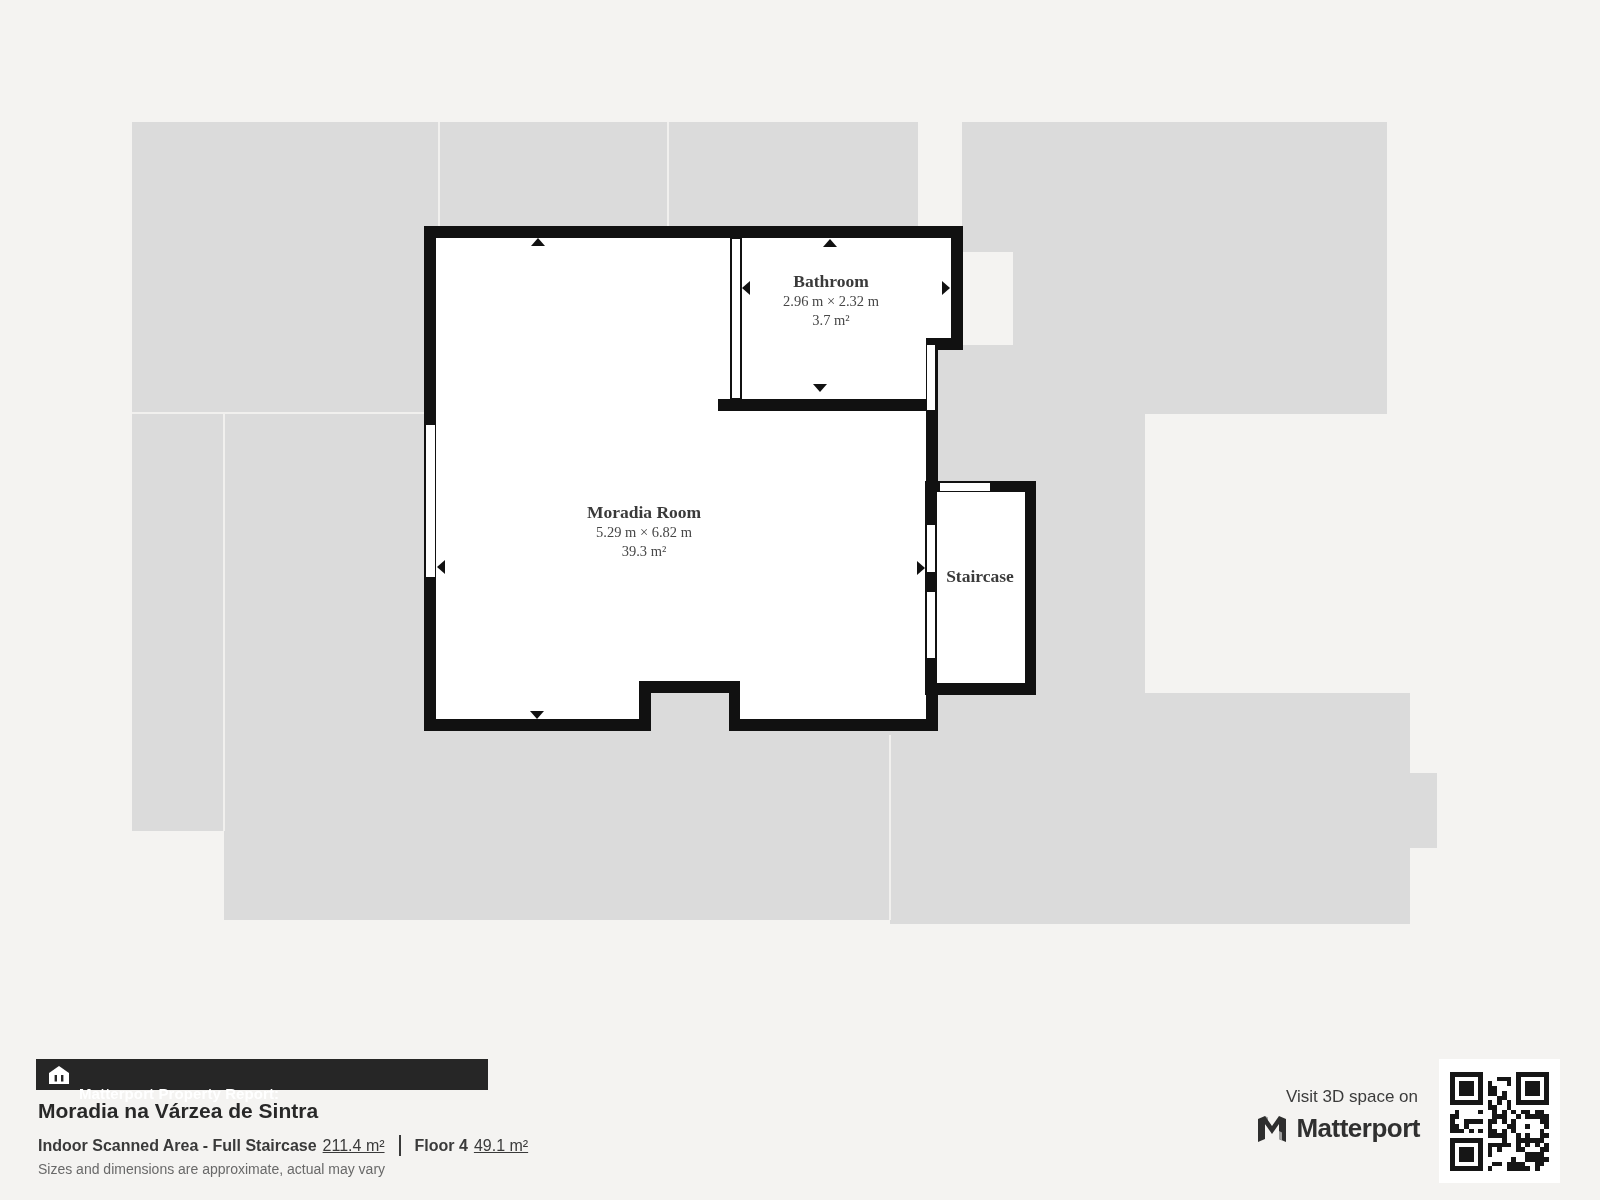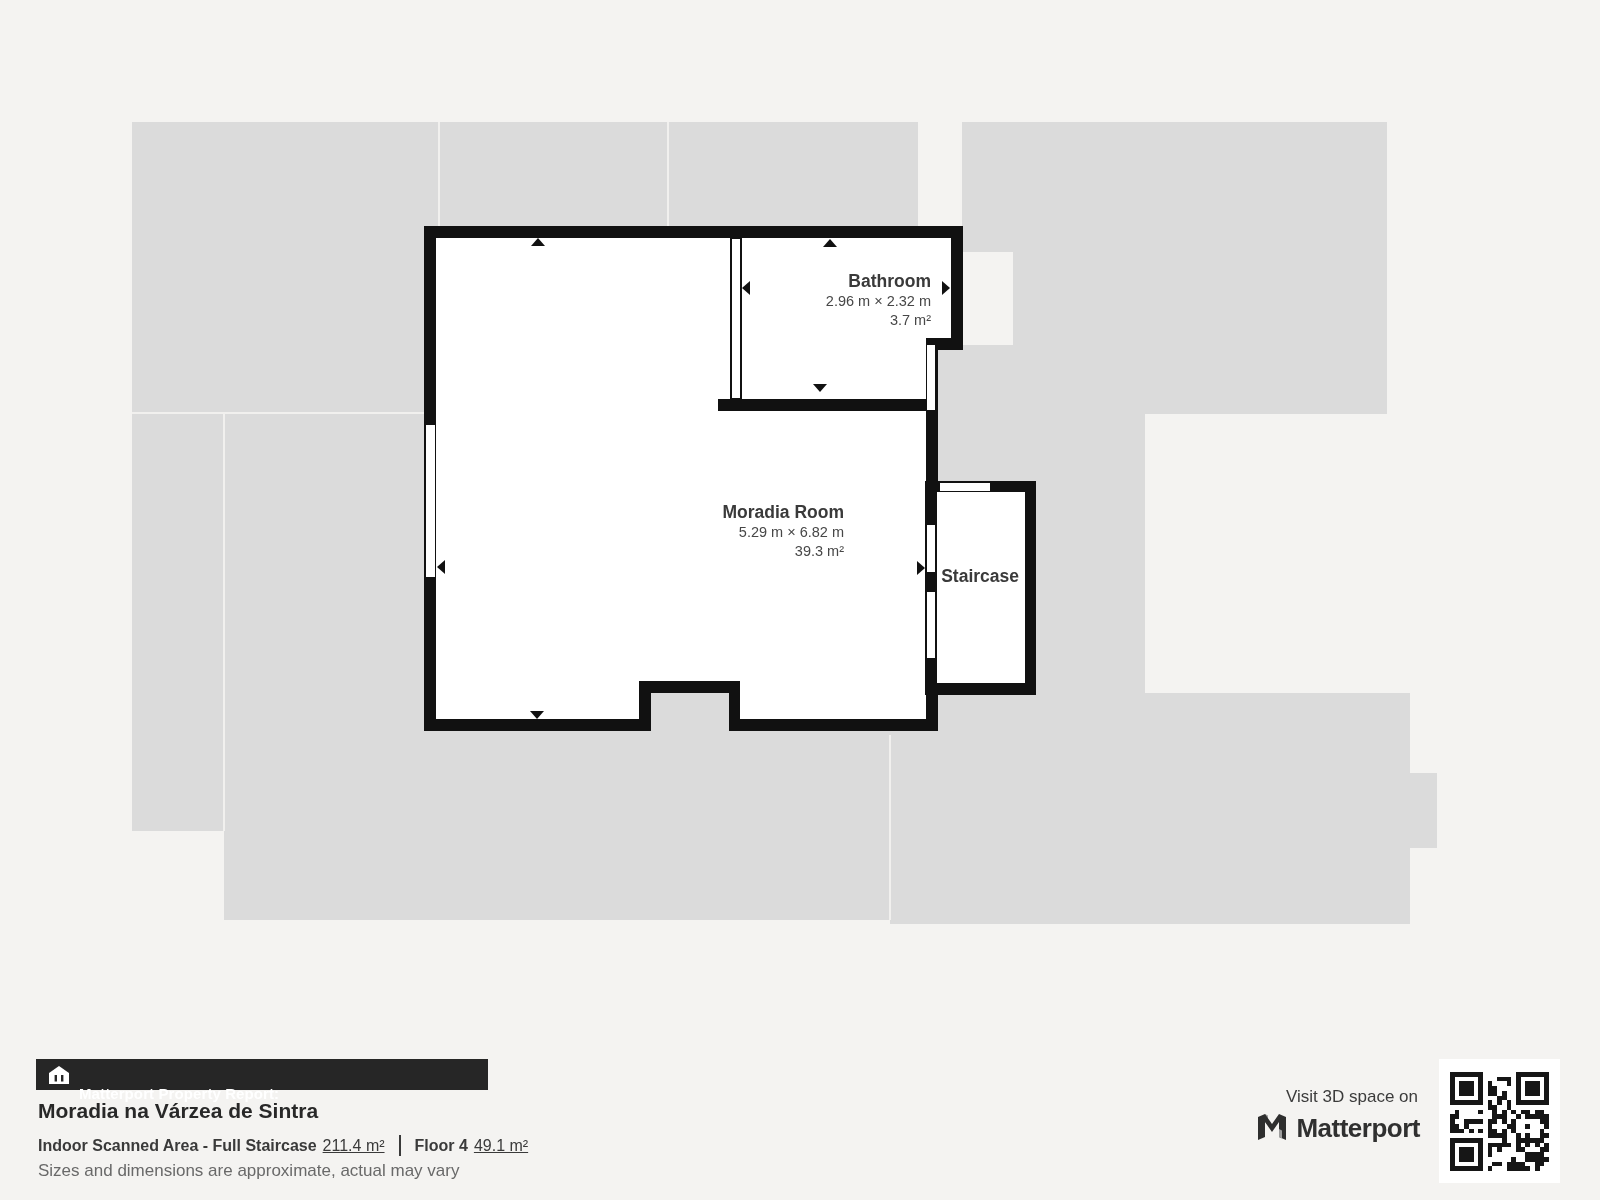--- a/index.html
+++ b/index.html
@@ -10,36 +10,36 @@
   .bgpatch{position:absolute;background:#f4f3f1;}
   .seam{position:absolute;background:#f1f0ee;}
   .wall{position:absolute;background:#111;}
   .room{position:absolute;background:#fff;}
   .win{position:absolute;background:#fff;}
   .arr{position:absolute;width:0;height:0;}
   .arr-up{border-left:7px solid transparent;border-right:7px solid transparent;border-bottom:8px solid #111;}
   .arr-down{border-left:7px solid transparent;border-right:7px solid transparent;border-top:8px solid #111;}
   .arr-left{border-top:7px solid transparent;border-bottom:7px solid transparent;border-right:8px solid #111;}
   .arr-right{border-top:7px solsolid transparent;border-top:7px solid transparent;border-bottom:7px solid transparent;border-left:8px solid #111;}
-  .rlabel{position:absolute;text-align:right;}
+  .rlabel{position:absolute;text-align:center;font-family:Liberation Serif, serif;}
   .rname{font-size:17.5px;font-weight:bold;color:#3a3a3a;line-height:22px;}
   .rdims{font-size:14.5px;color:#474747;line-height:19px;}
   .ellip{white-space:nowrap;overflow:hidden;text-overflow:ellipsis;}
   
   .fbar{position:absolute;left:36px;top:1059px;width:452px;height:31px;background:#262626;display:flex;align-items:center;padding-left:13px;box-sizing:border-box;}
   .fbar-label{color:#fff;font-size:15px;font-weight:bold;margin-left:10px;letter-spacing:.1px;margin-top:38px;}
   .ptitle{position:absolute;left:38px;top:1099px;font-size:21px;font-weight:bold;color:#282828;}
   .stats{position:absolute;left:38px;top:1135px;font-size:16px;color:#3a3a3a;display:flex;align-items:center;}
   .stats b{font-weight:bold;}
   .stats .val{font-weight:normal;margin-left:6px;text-decoration:underline;}
   .vdiv{display:inline-block;width:2px;height:21px;background:#3a3a3a;margin:0 14px;}
-  .note{position:absolute;left:38px;top:1161px;font-size:17px;color:#696969;}
+  .note{position:absolute;left:38px;top:1161px;font-size:14px;color:#696969;}
   .visit-wrap{position:absolute;left:1100px;top:1087px;width:320px;text-align:right;}
   .visit-line{font-size:17px;color:#3b3b3b;padding-right:2px;text-align:right;}
-  .brand-row{display:flex;justify-content:flex-end;align-items:flex-start;margin-top:6px;}
+  .brand-row{display:flex;justify-content:flex-end;align-items:center;margin-top:6px;}
   .brand-word{font-size:26px;font-weight:bold;color:#303030;letter-spacing:-0.5px;margin-left:8px;}
   .qr-box{position:absolute;left:1439px;top:1059px;width:121px;height:124px;background:#fff;display:flex;align-items:center;justify-content:center;}
 </style>
 </head>
 <body>
 
 <div id="canvas">
 
   <div class="g" style="left:132px;top:122px;width:786px;height:292px"></div>
   <div class="g" style="left:132px;top:414px;width:92px;height:417px"></div>

